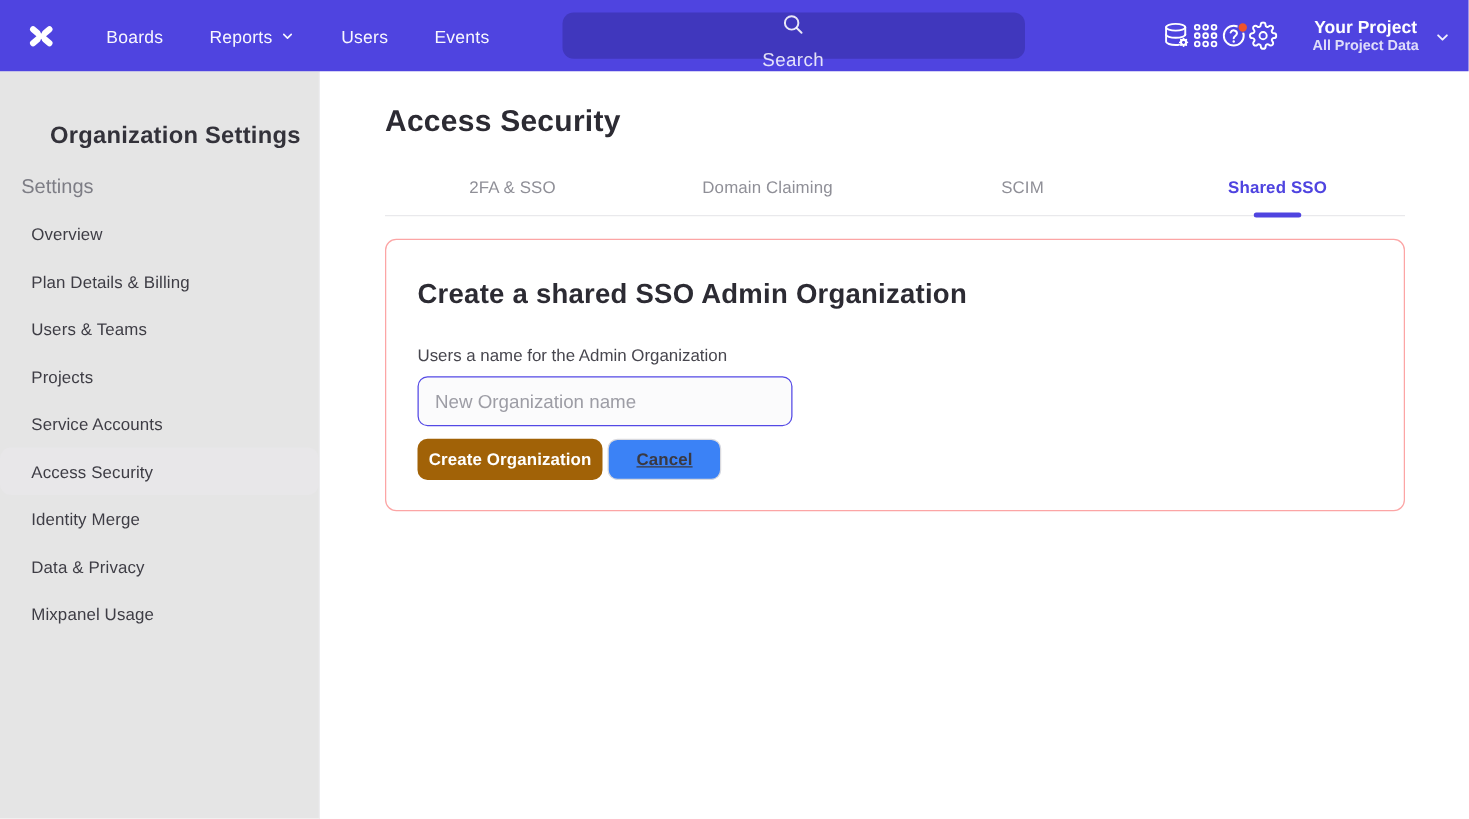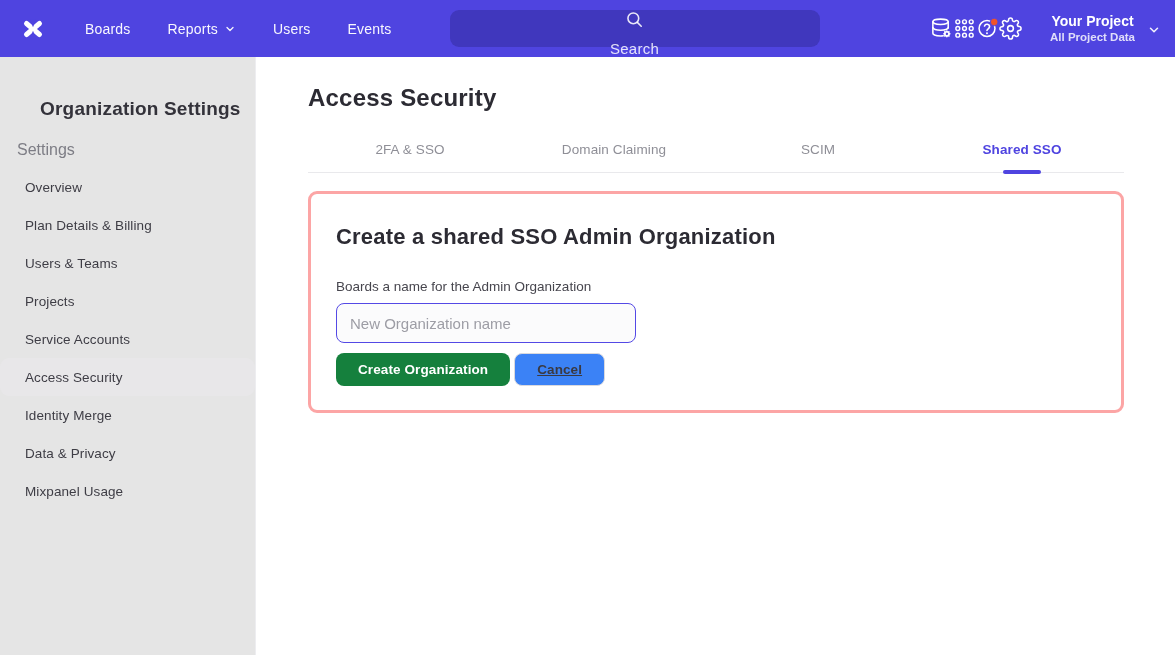--- a/index.html
+++ b/index.html
@@ -64,38 +64,38 @@
   .tab {
     text-align:center; padding-bottom:15px; font-size:13.5px; color:#8f8f97;
     position:relative; cursor:pointer; letter-spacing:.1px;
   }
   .tab.active { color:#4f44e0; font-weight:bold; }
   .tab.active::after {
     content:""; position:absolute; left:50%; transform:translateX(-50%);
     bottom:-2px; width:38px; height:4px; border-radius:2px; background:#4f44e0;
   }
   .card {
-    margin-top:18px; border:3px solid #fca5a5; border-radius:9px;
+    margin-top:18px; border:1px solid #fca5a5; border-radius:9px;
     padding:30px 25px 24px 25px; background:#ffffff;
   }
   .card-title { font-size:22px; font-weight:bold; color:#2c2b33; letter-spacing:.2px; line-height:26px; }
   .field-label { margin-top:28px; font-size:13.5px; color:#47464e; line-height:17px; }
   .org-input {
     margin-top:8px; width:300px; height:40px; display:block;
     border:1.5px solid #5449e5; border-radius:8px; background:#fbfbfc;
     padding:0 13px; font-size:15px; color:#333338; outline:none;
     font-family:"Liberation Sans", sans-serif;
   }
   .org-input::placeholder { color:#9d9da5; }
   .btn-row { margin-top:10px; display:flex; gap:4px; }
   .btn {
     height:33px; border-radius:8px; font-size:13.5px; font-weight:bold;
     font-family:"Liberation Sans", sans-serif; cursor:pointer; letter-spacing:.1px;
   }
-  .btn-primary { background:#15803d; color:#ffffff; border:none; padding:0 22px; }
+  .btn-primary { background:#a16207; color:#ffffff; border:none; padding:0 9px; }
   .btn-secondary { background:#3b82f6; color:#3a3941; border:1px solid #d9d9de; padding:0 22px;text-decoration:underline; }
   svg { display:block; }
 </style>
 </head>
 <body>
 
 <div class="navbar">
   <div class="logo">
     <svg width="28" height="28" viewBox="0 0 28 28">
       <line x1="7.5" y1="8.5" x2="20.5" y2="19.5" stroke="#ffffff" stroke-width="5" stroke-linecap="round"></line>
@@ -208,20 +208,20 @@
 
   <div class="tabs">
     <div class="tab">2FA &amp; SSO</div>
     <div class="tab">Domain Claiming</div>
     <div class="tab">SCIM</div>
     <div class="tab active">Shared SSO</div>
   </div>
 
   <div class="card">
     <div class="card-title">Create a shared SSO Admin Organization</div>
-    <div class="field-label">Boards a name for the Admin Organization</div>
+    <div class="field-label">Users a name for the Admin Organization</div>
     <input class="org-input" type="text" placeholder="New Organization name" style="">
     <div class="btn-row">
       <button class="btn btn-primary">Create Organization</button>
       <button class="btn btn-secondary">Cancel</button>
     </div>
   </div>
 </div>
 
 </body></html>

